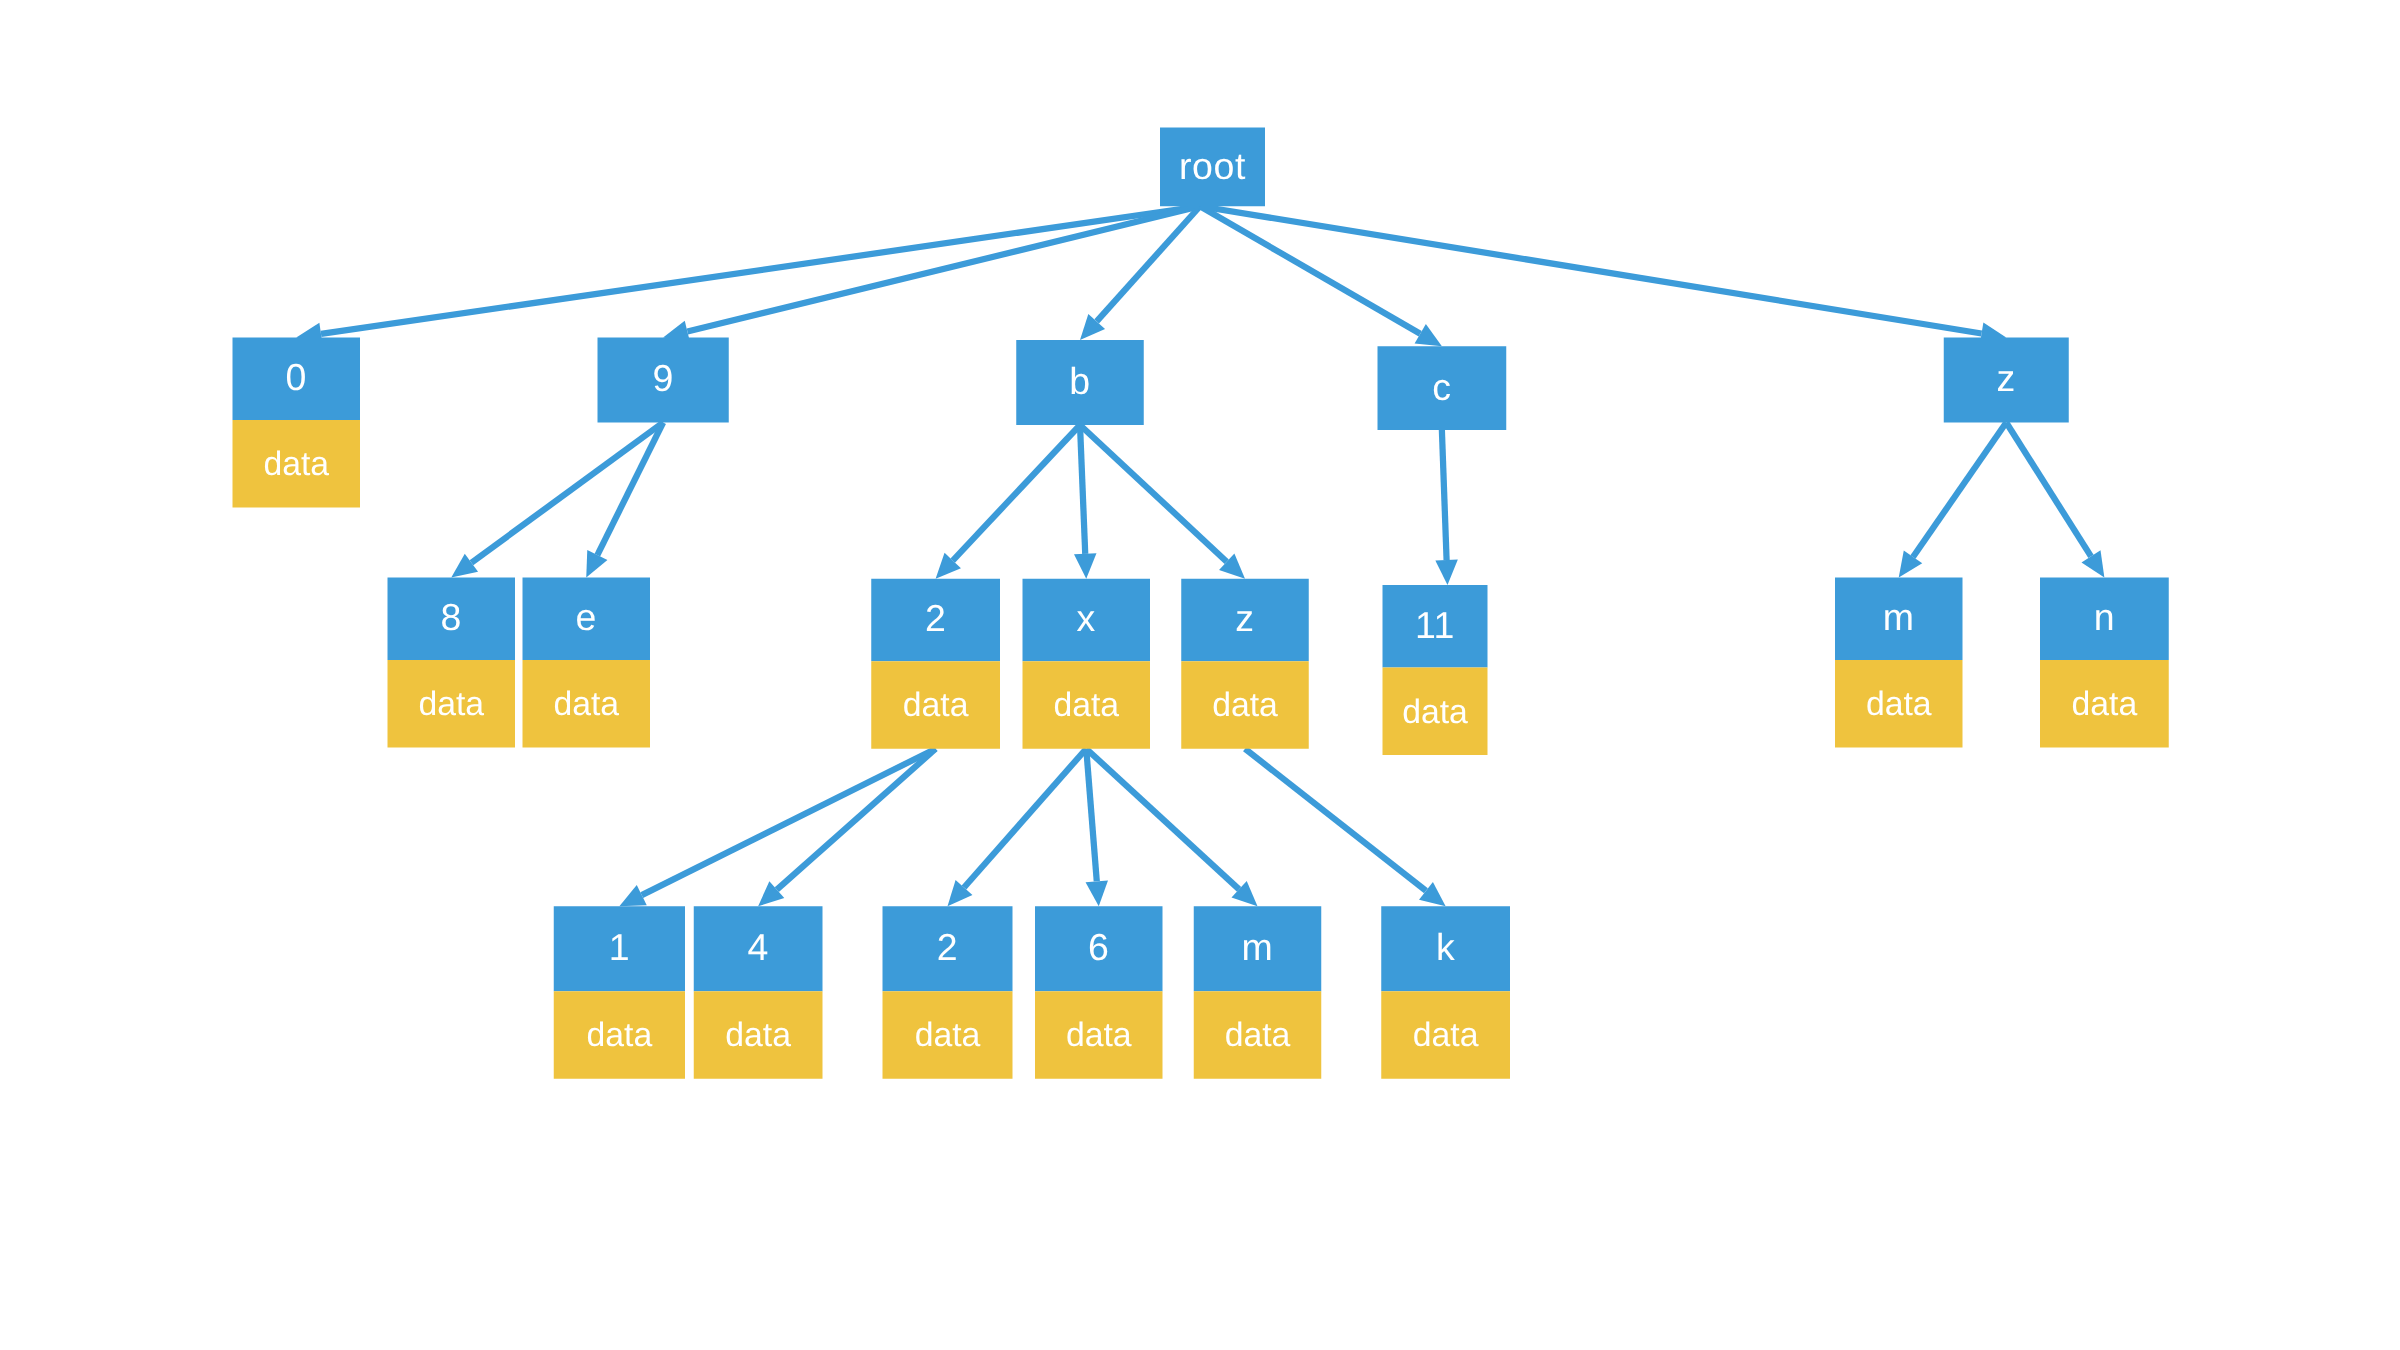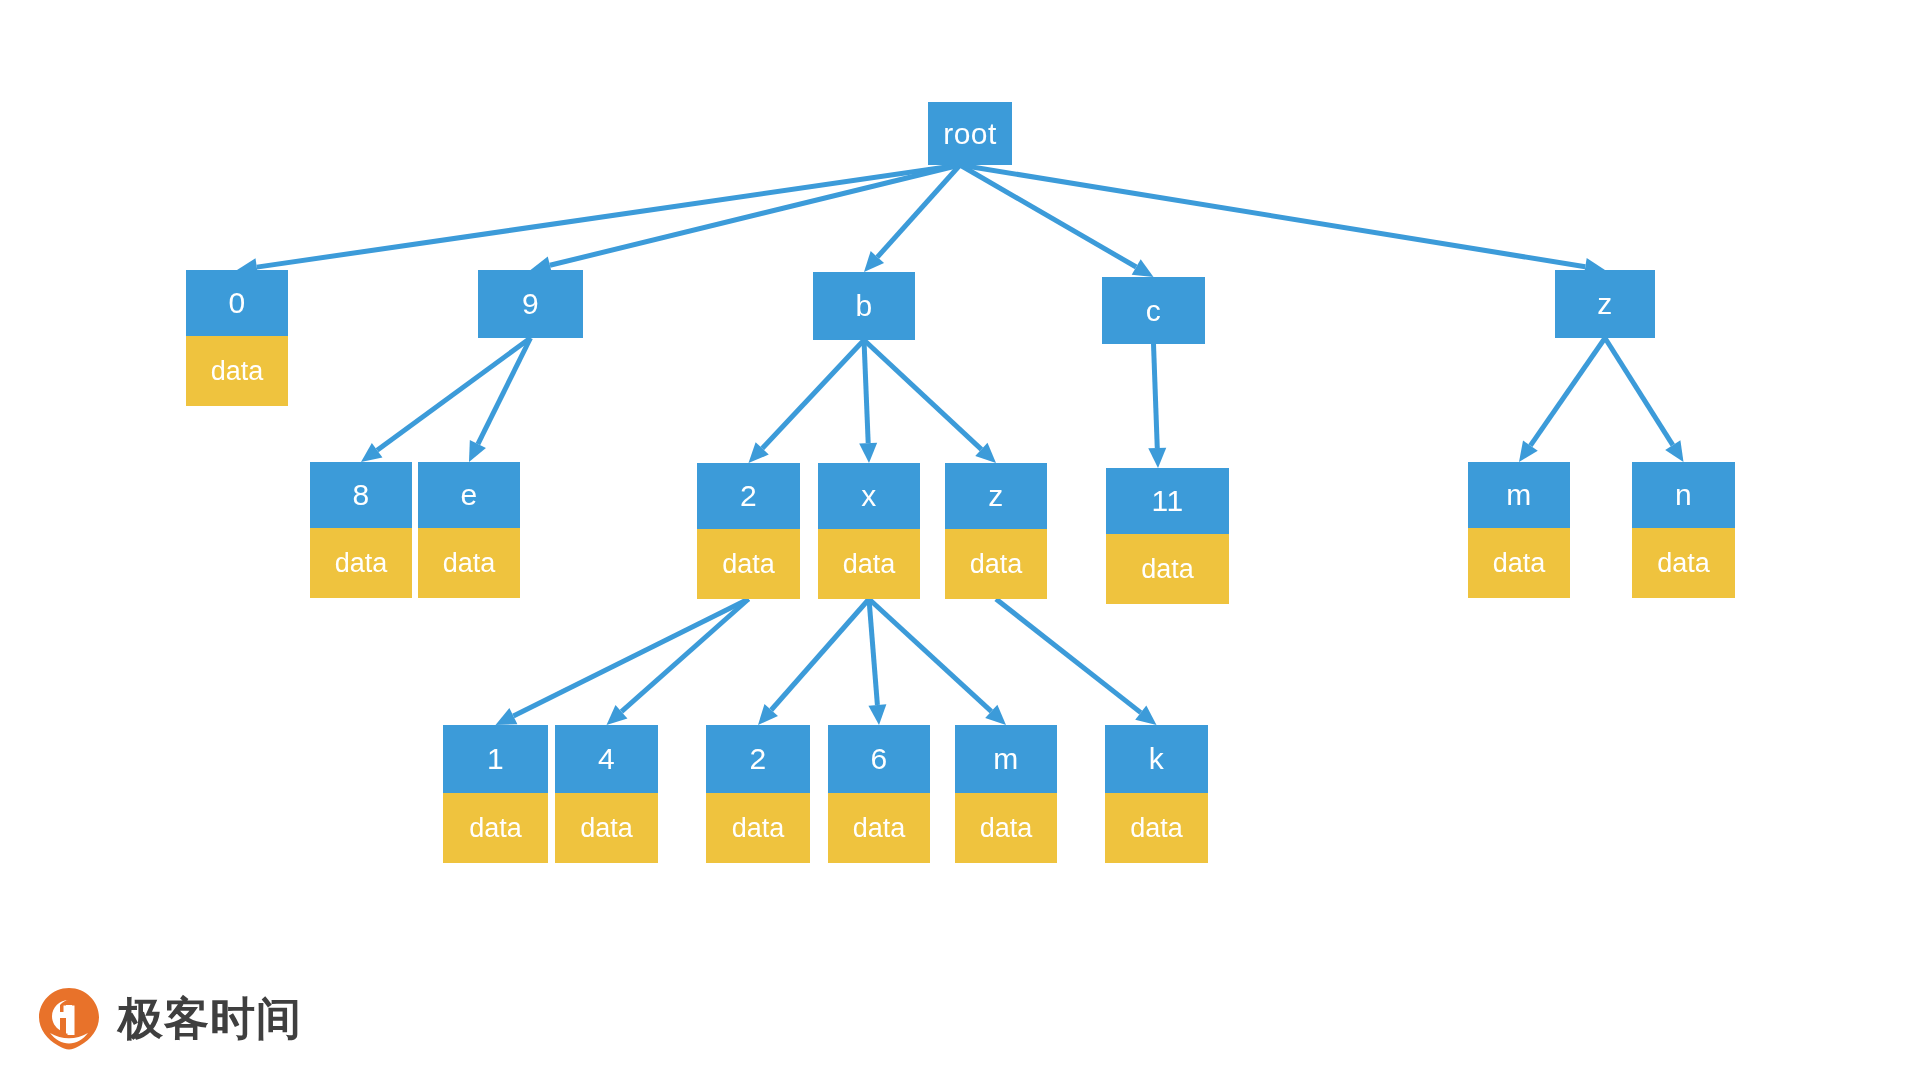--- a/index.html
+++ b/index.html
@@ -192,21 +192,21 @@
         <div class="node-data" style="height: 70px; background: rgb(239, 195, 62);">data</div>
       </div>
       <div class="node" style="left: 818px; top: 463px; width: 102px;">
         <div class="node-key" style="height: 66px; background: rgb(60, 155, 217);">x</div>
         <div class="node-data" style="height: 70px; background: rgb(239, 195, 62);">data</div>
       </div>
       <div class="node" style="left: 945px; top: 463px; width: 102px;">
         <div class="node-key" style="height: 66px; background: rgb(60, 155, 217);">z</div>
         <div class="node-data" style="height: 70px; background: rgb(239, 195, 62);">data</div>
       </div>
-      <div class="node" style="left: 1106px; top: 468px; width: 123px;">
+      <div class="node" style="left: 1106px; top: 468px; width: 84px;">
         <div class="node-key" style="height: 66px; background: rgb(60, 155, 217);">11</div>
         <div class="node-data" style="height: 70px; background: rgb(239, 195, 62);">data</div>
       </div>
       <div class="node" style="left: 1468px; top: 462px; width: 102px;">
         <div class="node-key" style="height: 66px; background: rgb(60, 155, 217);">m</div>
         <div class="node-data" style="height: 70px; background: rgb(239, 195, 62);">data</div>
       </div>
       <div class="node" style="left: 1632px; top: 462px; width: 103px;">
         <div class="node-key" style="height: 66px; background: rgb(60, 155, 217);">n</div>
         <div class="node-data" style="height: 70px; background: rgb(239, 195, 62);">data</div>
@@ -230,30 +230,14 @@
       <div class="node" style="left: 955px; top: 725px; width: 102px;">
         <div class="node-key" style="height: 68px; background: rgb(60, 155, 217);">m</div>
         <div class="node-data" style="height: 70px; background: rgb(239, 195, 62);">data</div>
       </div>
       <div class="node" style="left: 1105px; top: 725px; width: 103px;">
         <div class="node-key" style="height: 68px; background: rgb(60, 155, 217);">k</div>
         <div class="node-data" style="height: 70px; background: rgb(239, 195, 62);">data</div>
       </div>
     </div>
 
-  <div id="logo">
-    <div id="logo-mark">
-      <svg width="66" height="66" viewBox="0 0 66 66">
-        <path d="M33 3 C16.4 3 3 16.4 3 32.2 C3 44 11 54.5 22 60.5
-                 C26.5 63 30 64.5 33 64.5 C36 64.5 39.5 63 44 60.5
-                 C55 54.5 63 44 63 32.2 C63 16.4 49.6 3 33 3 Z" fill="#E8722A"></path>
-        <path d="M33 15 C23.6 15 16 22.3 16 31.3 C16 37.2 19.2 42.4 24 45.3
-                 L24 33 L30 33 L30 48.5 L36 48.5 L36 20 L30 20 L30 27 L24 27 L24 20
-                 C26.6 17.1 29.6 15 33 15 Z" fill="#ffffff"></path>
-        <path d="M27.5 20.5 L38.5 20.5 L38.5 50 L31.5 50 L31.5 28.5 L27.5 28.5 Z" fill="#ffffff"></path>
-        <path d="M14 48 C19 54.5 26 58.5 33 58.5 C40 58.5 47 54.5 52 48
-                 C46 51.5 39.5 53.2 33 53.2 C26.5 53.2 20 51.5 14 48 Z" fill="#ffffff"></path>
-      </svg>
-    </div>
-    <div id="logo-text">极客时间</div>
-  </div>
 
 </div>
 
 </body></html>

